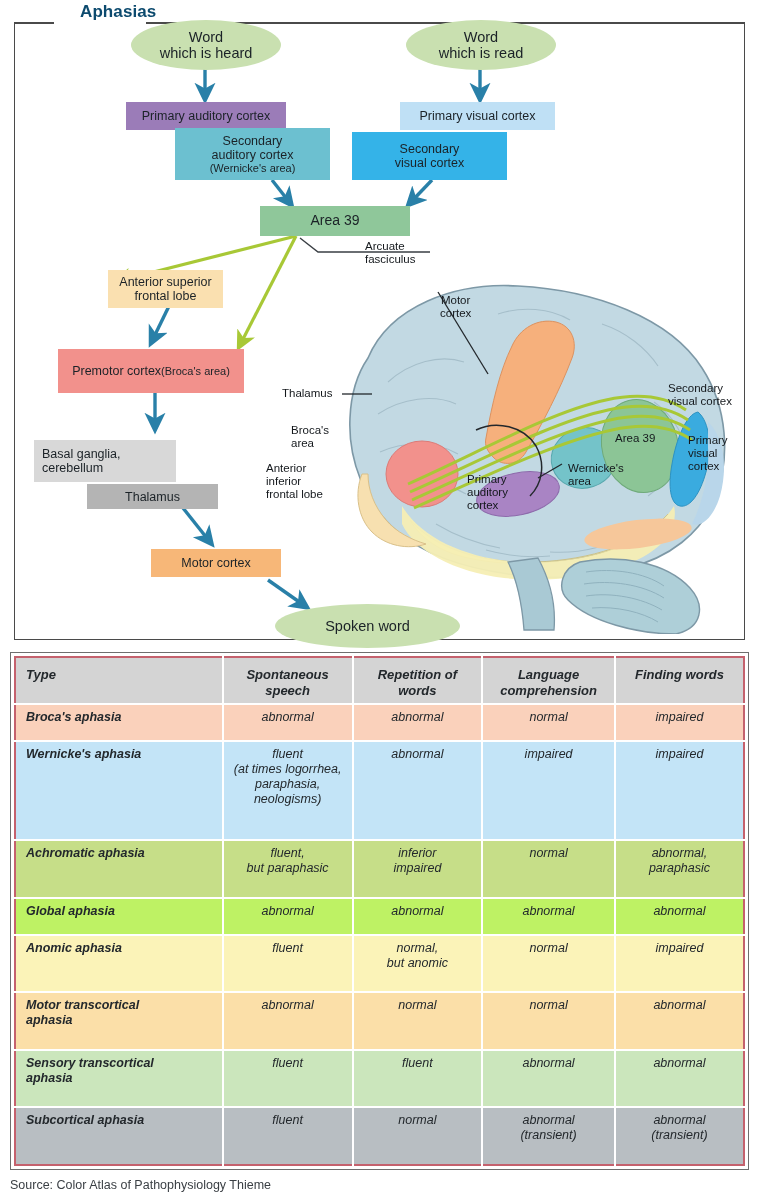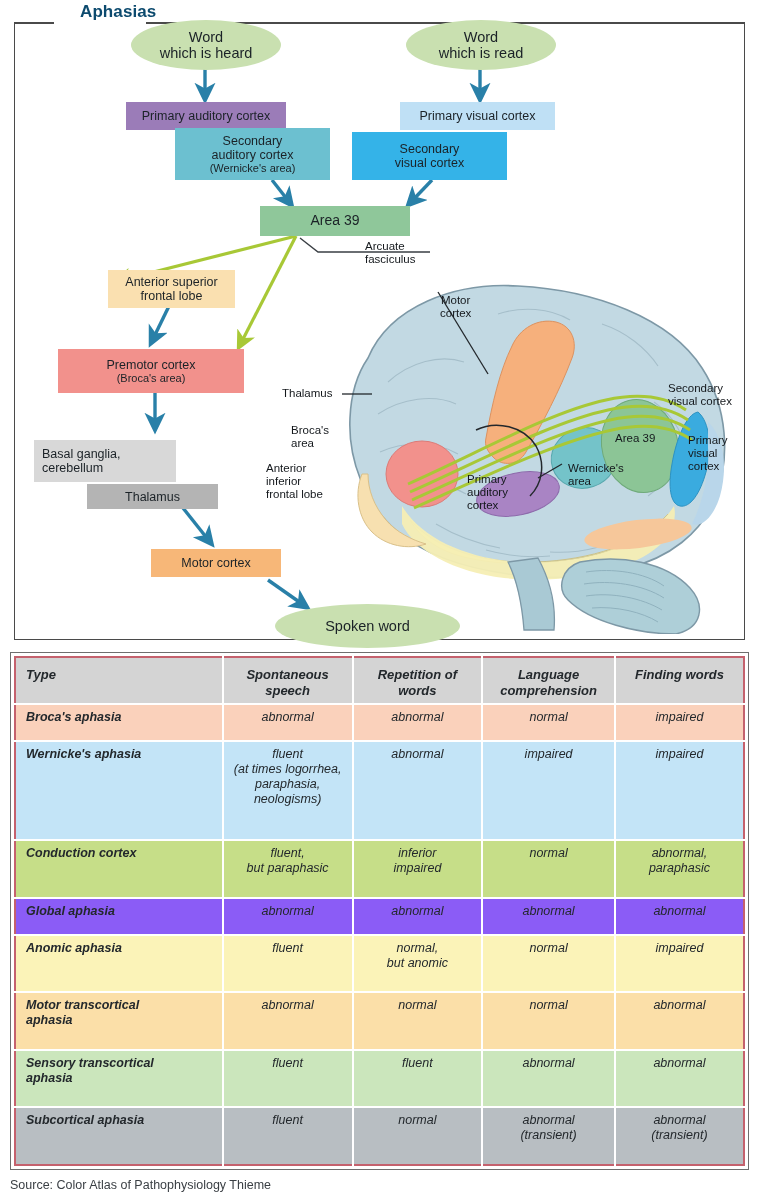--- a/index.html
+++ b/index.html
@@ -126,26 +126,26 @@
 
 <div class="node box" style="left:352px;top:132px;width:155px;height:48px;background:#34b3e8;">
   <span style="white-space:pre-line">Secondary
 visual cortex</span>
 </div>
 
 <div class="node box" style="left:260px;top:206px;width:150px;height:30px;background:#8fc79a;font-size:14px;">
   <span>Area 39</span>
 </div>
 
-<div class="node box" style="left:108px;top:270px;width:127px;height:38px;background:#fae0b0;">
+<div class="node box" style="left:108px;top:270px;width:115px;height:38px;background:#fae0b0;">
   <span style="white-space:pre-line">Anterior superior
 frontal lobe</span>
 </div>
 
-<div class="node box" style="left:58px;top:349px;width:186px;height:44px;background:#f2918c;flex-direction:column;">
+<div class="node box" style="left:58px;top:349px;width:186px;height:44px;background:#f2918c;flex-direction:row;">
   <span>Premotor cortex</span>
   <span class="sub">(Broca's area)</span>
 </div>
 
 <div class="node box" style="left:34px;top:440px;width:142px;height:42px;background:#d8d8d8;justify-content:flex-start;padding-left:8px;text-align:left;">
   <span style="white-space:pre-line">Basal ganglia,
 cerebellum</span>
 </div>
 
 <div class="node box" style="left:87px;top:484px;width:131px;height:25px;background:#b4b4b4;">
@@ -296,30 +296,30 @@
           <td><span class="cellwrap">Wernicke's aphasia</span></td>
           <td><span class="cellwrap">fluent
 (at times logorrhea,
 paraphasia,
 neologisms)</span></td>
           <td><span class="cellwrap">abnormal</span></td>
           <td><span class="cellwrap">impaired</span></td>
           <td><span class="cellwrap">impaired</span></td>
         </tr>
         <tr style="background: rgb(198, 222, 136);">
-          <td><span class="cellwrap">Conduction cortex</span></td>
+          <td><span class="cellwrap">Achromatic aphasia</span></td>
           <td><span class="cellwrap">fluent,
 but paraphasic</span></td>
           <td><span class="cellwrap">inferior
 impaired</span></td>
           <td><span class="cellwrap">normal</span></td>
           <td><span class="cellwrap">abnormal,
 paraphasic</span></td>
         </tr>
-        <tr style="background: #8b5cf6; margin-left: 9px;">
+        <tr style="background: #bef264; margin-left: 9px;">
           <td><span class="cellwrap">Global aphasia</span></td>
           <td><span class="cellwrap">abnormal</span></td>
           <td><span class="cellwrap">abnormal</span></td>
           <td><span class="cellwrap">abnormal</span></td>
           <td><span class="cellwrap">abnormal</span></td>
         </tr>
         <tr style="background: rgb(251, 243, 184);">
           <td><span class="cellwrap">Anomic aphasia</span></td>
           <td><span class="cellwrap">fluent</span></td>
           <td><span class="cellwrap">normal,

